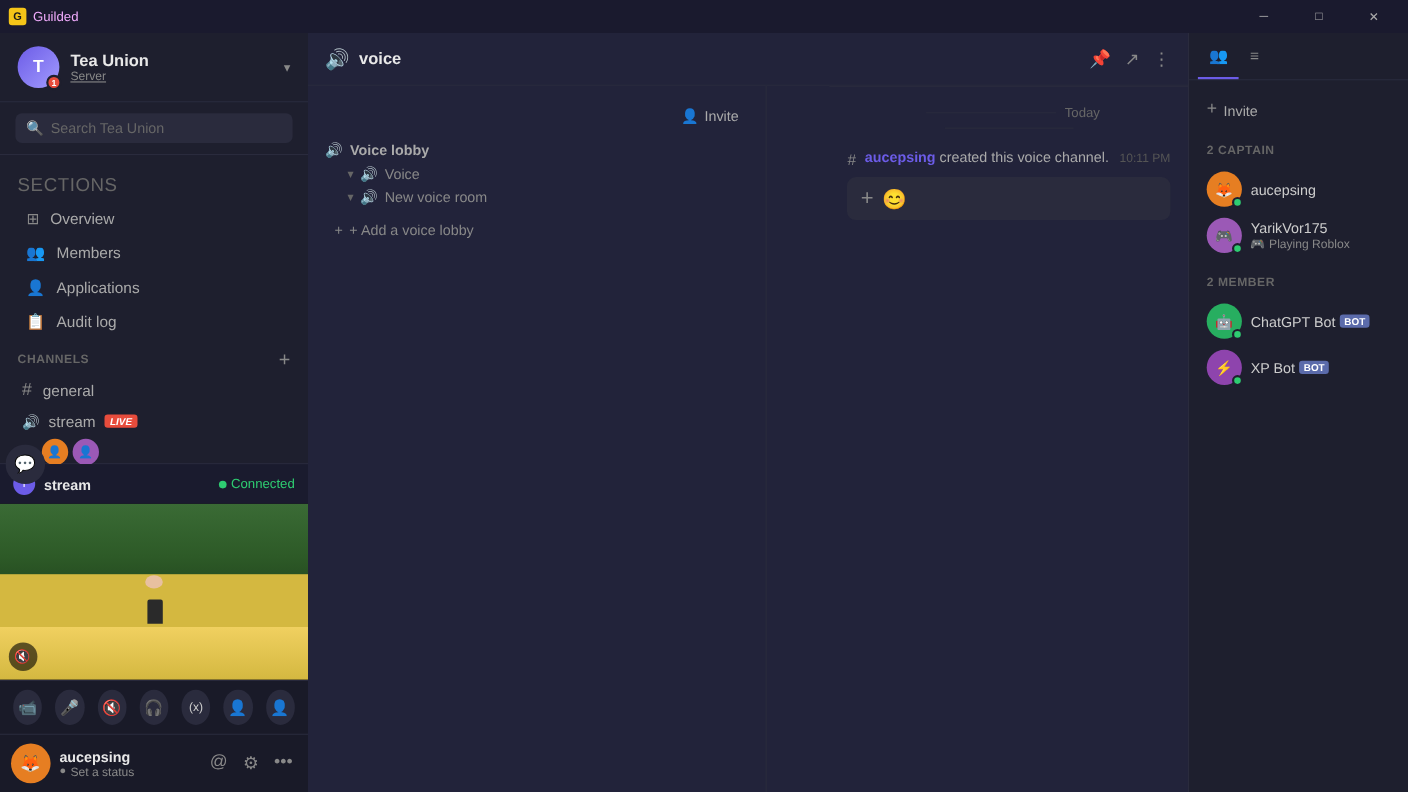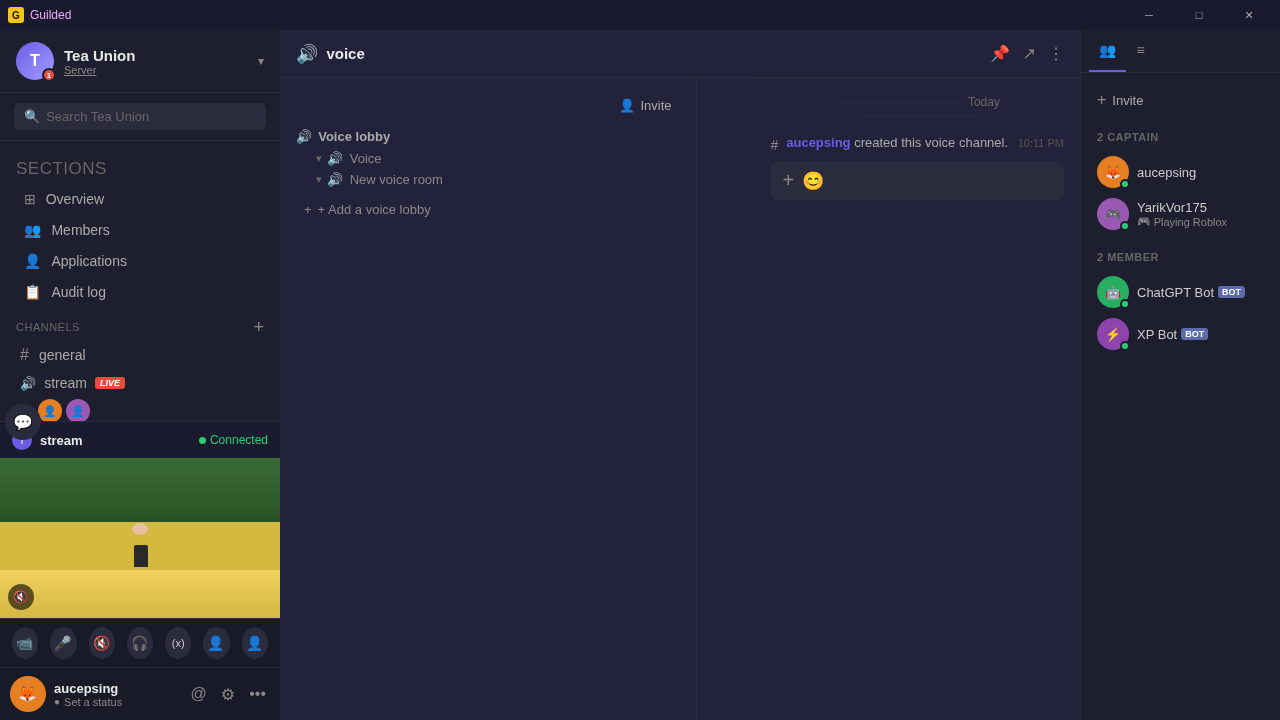--- a/index.html
+++ b/index.html
@@ -196,21 +196,21 @@
     .nav-item-icon { font-size: 14px; color: #888; }
 
     .channel-section-header {
       display: flex;
       align-items: center;
       justify-content: space-between;
       padding: 10px 16px 4px;
     }
     .channel-section-label {
       font-size: 11px;
-      font-weight: 400;
+      font-weight: 700;
       color: #666;
       text-transform: uppercase;
       letter-spacing: 0.5px;
     }
     .add-channel-btn {
       color: #888;
       font-size: 18px;
       cursor: pointer;
       line-height: 1;
     }

